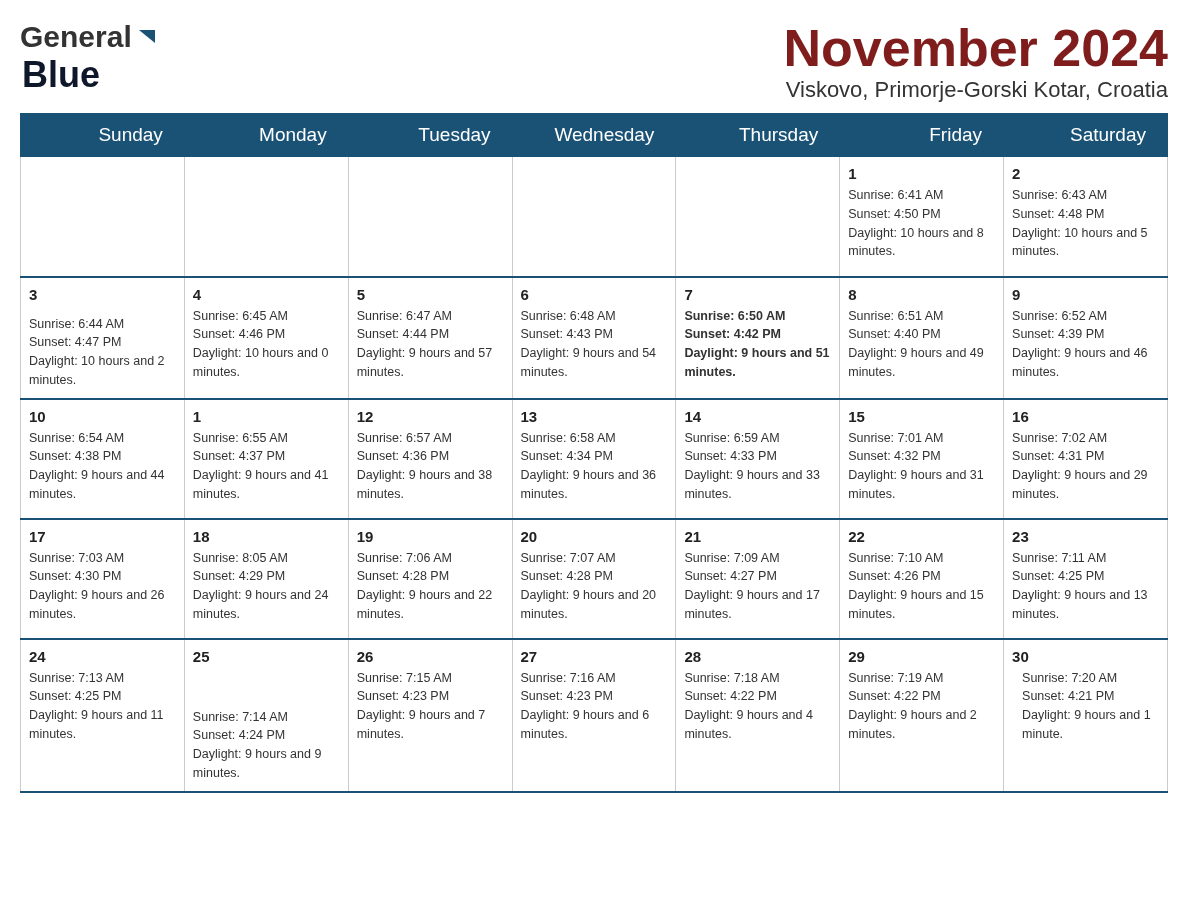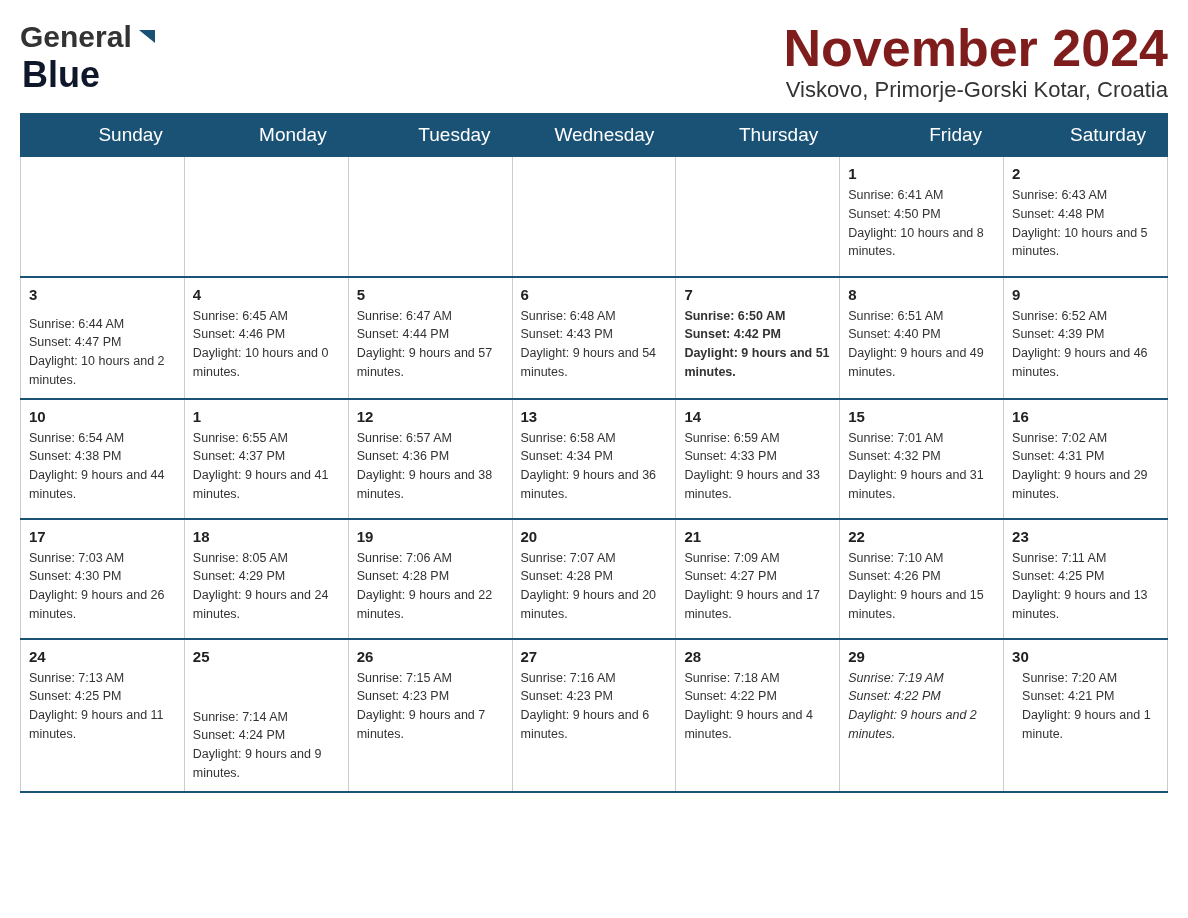--- a/index.html
+++ b/index.html
@@ -306,21 +306,21 @@
 Daylight: 9 hours and 6 minutes.</div>
         </td>
         <td>
           <span class="day-number">28</span>
           <div class="day-info" style="white-space: pre-line;">Sunrise: 7:18 AM
 Sunset: 4:22 PM
 Daylight: 9 hours and 4 minutes.</div>
         </td>
         <td>
           <span class="day-number">29</span>
-          <div class="day-info" style="white-space: pre-line; font-style: italic;">Sunrise: 7:19 AM
+          <div class="day-info" style="white-space: pre-line;">Sunrise: 7:19 AM
 Sunset: 4:22 PM
 Daylight: 9 hours and 2 minutes.</div>
         </td>
         <td>
           <span class="day-number">30</span>
           <div class="day-info" style="white-space: pre-line; margin-left: 10px;">Sunrise: 7:20 AM
 Sunset: 4:21 PM
 Daylight: 9 hours and 1 minute.</div>
         </td>
       </tr>

